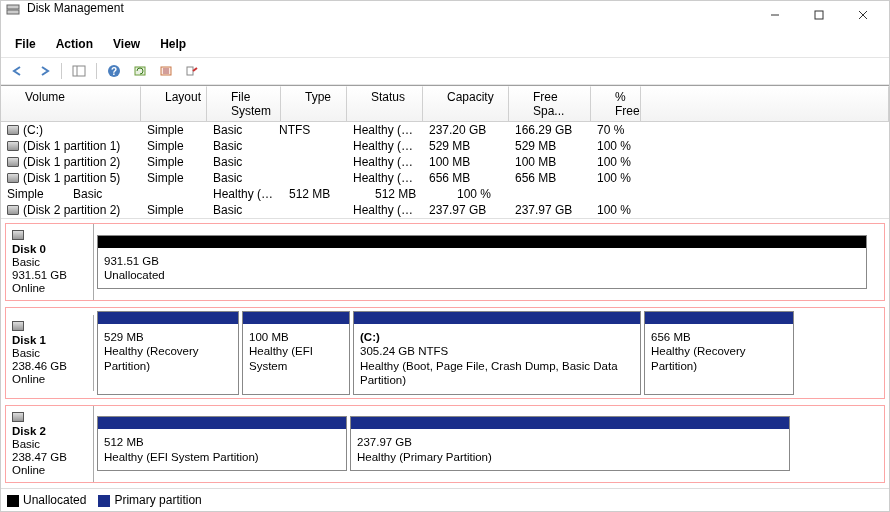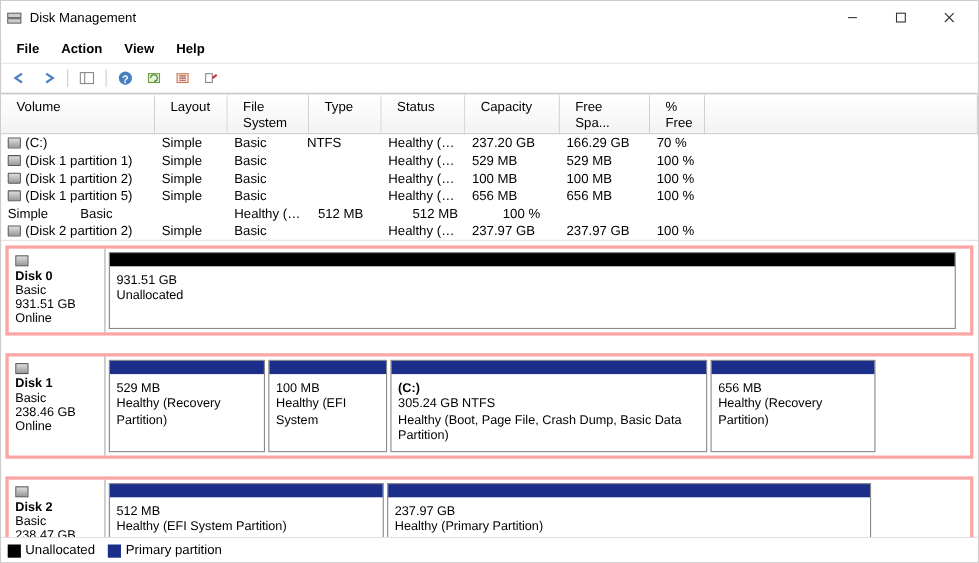--- a/index.html
+++ b/index.html
@@ -1,37 +1,37 @@
 <!DOCTYPE html>
 <html><head>
 <meta charset="utf-8">
 <style>
 * { margin: 0; padding: 0; box-sizing: border-box; }
 body { font-family: "Segoe UI", Tahoma, sans-serif; font-size: 12px; background: #fff; color: #000; width: 890px; height: 512px; overflow: hidden; }
 .window { border: 1px solid #ccc; width: 100%; height: 100%; display: flex; flex-direction: column; }
-.titlebar { display: flex; align-items: center; height: 30px; padding: 0 4px; background: #fff; }
+.titlebar { display: flex; height: 30px; padding: 0 4px; background: #fff; }
 .titlebar .icon { margin-right: 6px; width: 16px; height: 16px; display: inline-flex; align-items: center; justify-content: center; }
 .titlebar .title { flex: 1; font-size: 12px; }
 .winbtn { width: 44px; height: 28px; display: inline-flex; align-items: center; justify-content: center; color: #444; }
 .menubar { display: flex; gap: 4px; padding: 2px 6px; border-bottom: 1px solid #e5e5e5; font-weight: bold; }
 .menubar span { padding: 4px 8px; cursor: default; }
 .toolbar { display: flex; align-items: center; gap: 4px; padding: 3px 6px; border-bottom: 1px solid #e5e5e5; }
 .toolbar .tb { width: 22px; height: 20px; display: inline-flex; align-items: center; justify-content: center; border: 1px solid transparent; border-radius: 2px; }
 .toolbar .sep { width: 1px; height: 16px; background: #ccc; margin: 0 2px; }
 .table { border-top: 1px solid #9f9f9f; border-bottom: 1px solid #e0e0e0; }
 .thead { display: flex; background: #fff; }
-.th { font-size: 12px; padding: 3px 14px; border-top: 1px solid #fefefe; border-bottom: 1px solid #d0d0d0; border-right: 1px solid #d0d0d0; background: linear-gradient(#fff,#f3f3f3); }
+.th { font-size: 12px; padding: 3px 24px; border-top: 1px solid #fefefe; border-bottom: 1px solid #d0d0d0; border-right: 1px solid #d0d0d0; background: linear-gradient(#fff,#f3f3f3); }
 .tbody { }
 .tr { display: flex; padding: 0 0; }
 .td { padding: 1px 6px; font-size: 12px; white-space: nowrap; overflow: hidden; text-overflow: ellipsis; }
 .td.volcell { display: flex; align-items: center; gap: 4px; }
 .volicon { width: 12px; height: 10px; background: linear-gradient(#ddd,#999); border: 1px solid #555; border-radius: 1px; display: inline-block; }
 .c0{width:140px}.c1{width:66px}.c2{width:66px}.c3{width:74px}.c4{width:76px}.c5{width:86px}.c6{width:82px}.c7{width:50px}.c8{flex:1}
 .diskarea { flex: 1; overflow: auto; padding: 4px 4px 4px 4px; }
-.diskrow { display: flex; border: 3px solid #fca5a5; margin-bottom: 16px; background: #fff; }
+.diskrow { display: flex; border: 1px solid #fca5a5; margin-bottom: 6px; background: #fff; align-items: center; }
 .diskinfo { width: 88px; padding: 6px; font-size: 11.5px; border-right: 1px solid #aaa; display: flex; flex-direction: column; gap: 1px; }
 .diskinfo .dicon { width: 12px; height: 10px; background: linear-gradient(#ddd,#999); border:1px solid #555; margin-bottom:2px; }
 .diskinfo b { font-weight: 700; }
 .partwrap { flex: 1; display: flex; padding: 3px; gap: 3px; }
 .part { border: 1px solid #888; flex-shrink: 0; display: flex; flex-direction: column; }
 .part .bar { height: 12px; background: #000; }
 .part.primary .bar { background: #1a2e8a; }
 .part .pbody { padding: 6px; font-size: 11.5px; line-height: 1.25; }
 .part .pname { font-weight: 700; }
 .legendbar { border-top: 1px solid #ddd; padding: 4px 6px; display: flex; align-items: center; gap: 12px; font-size: 12px; }

